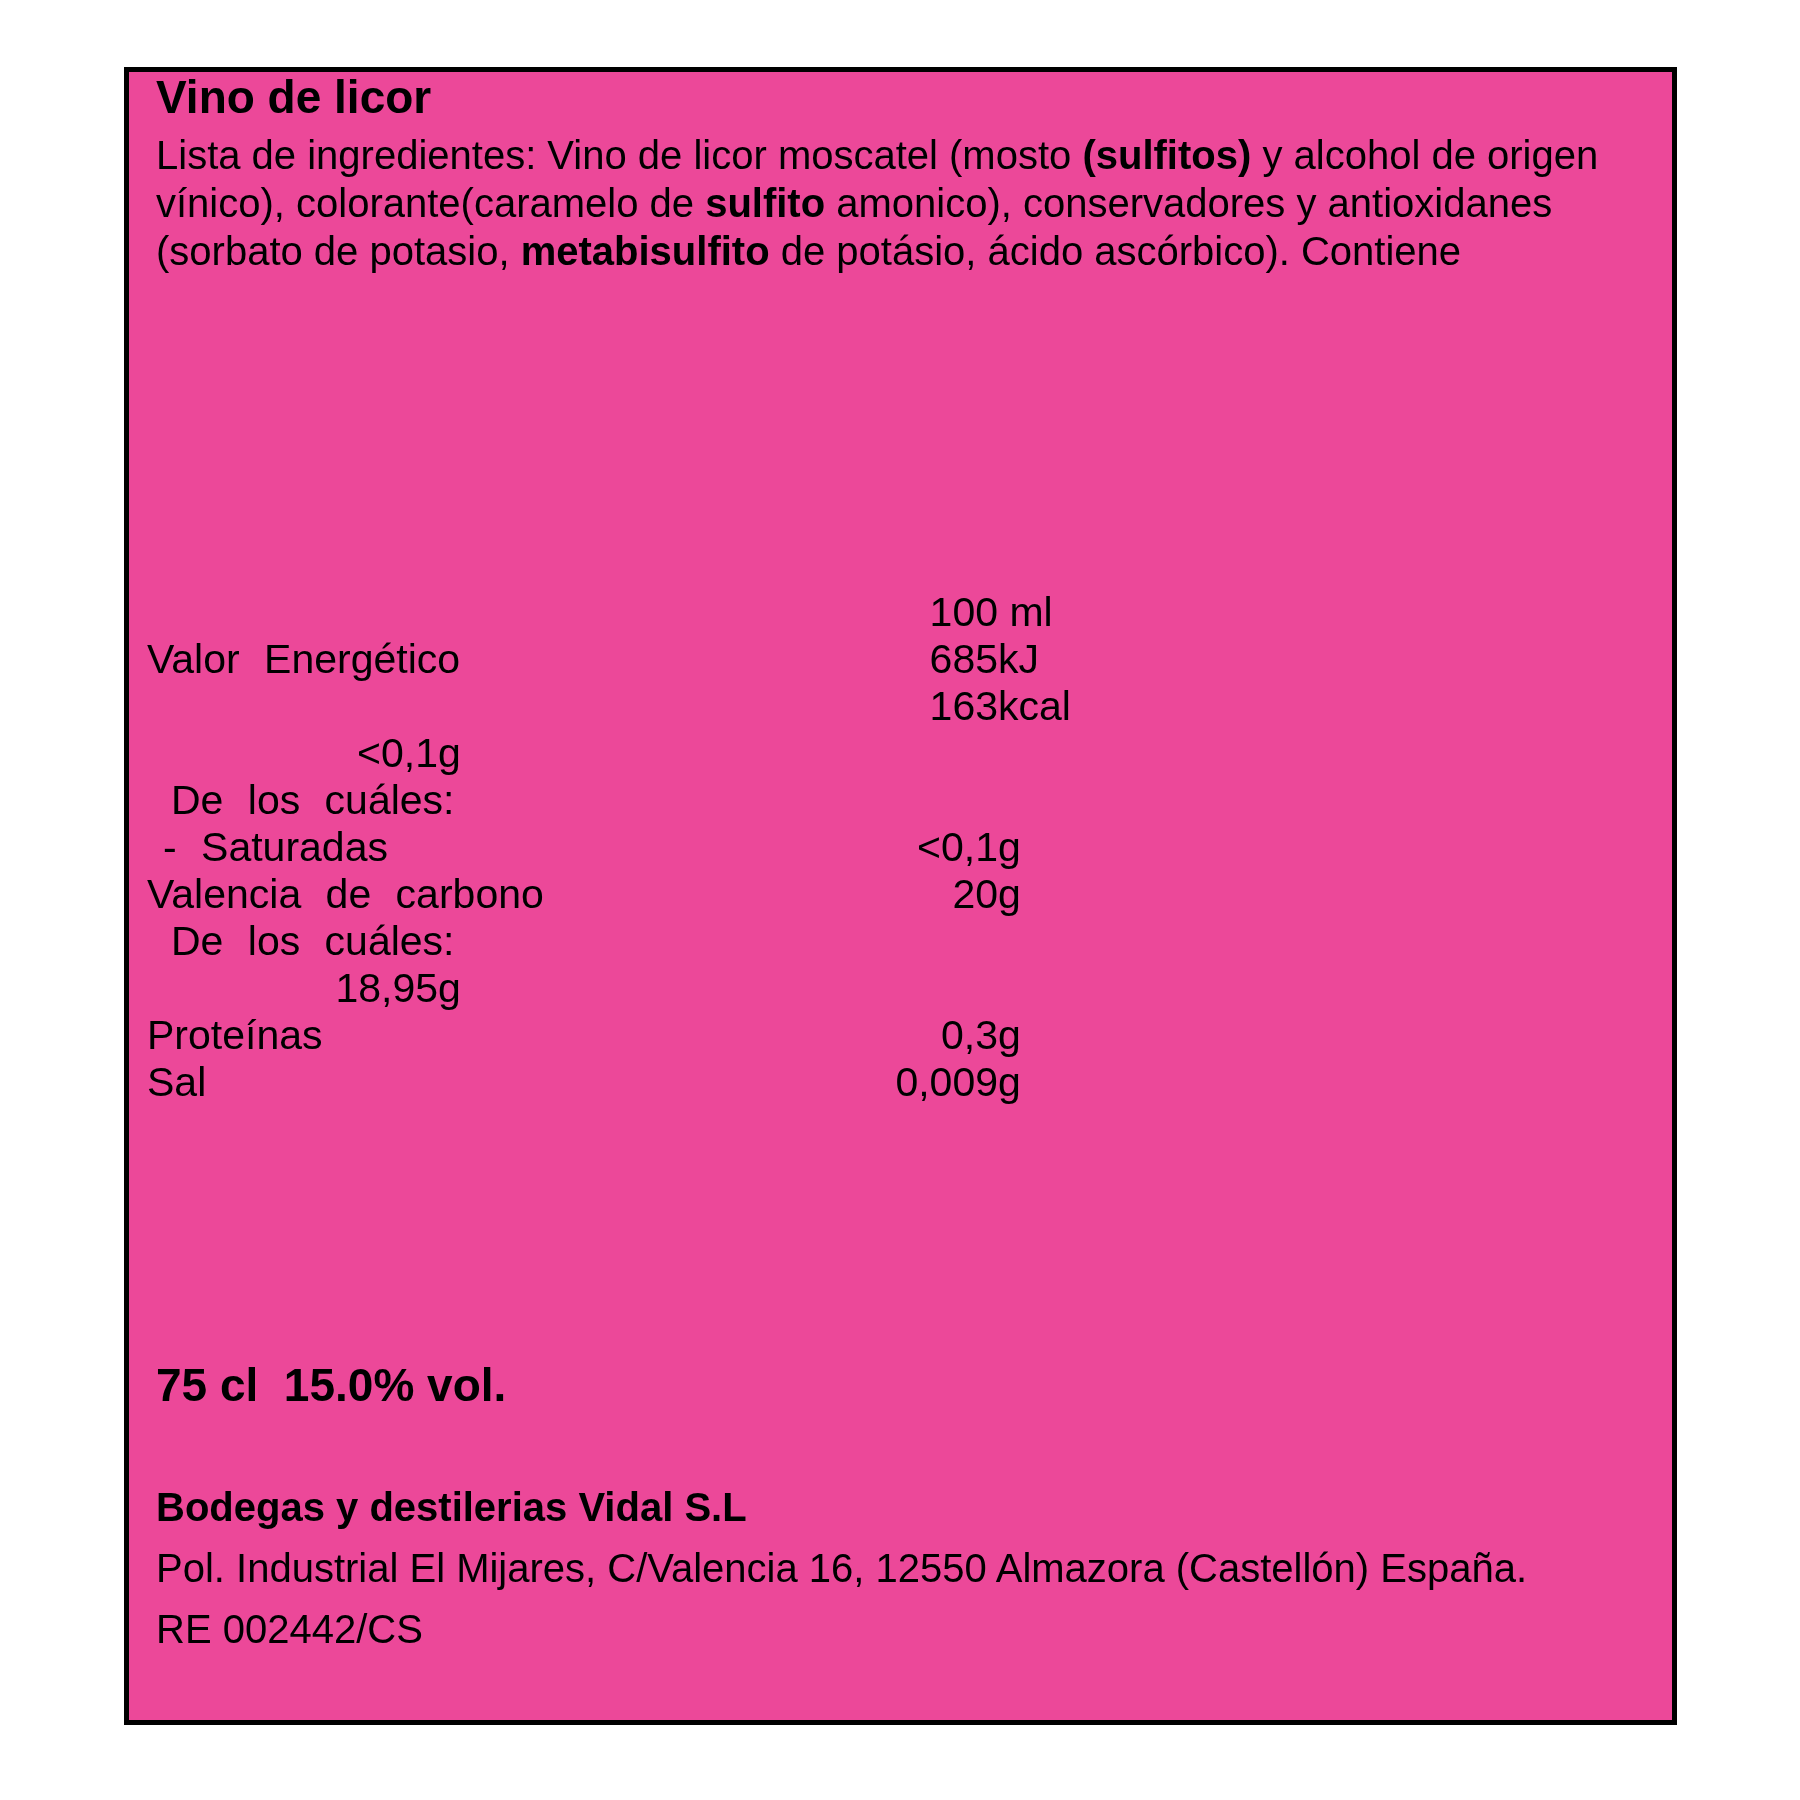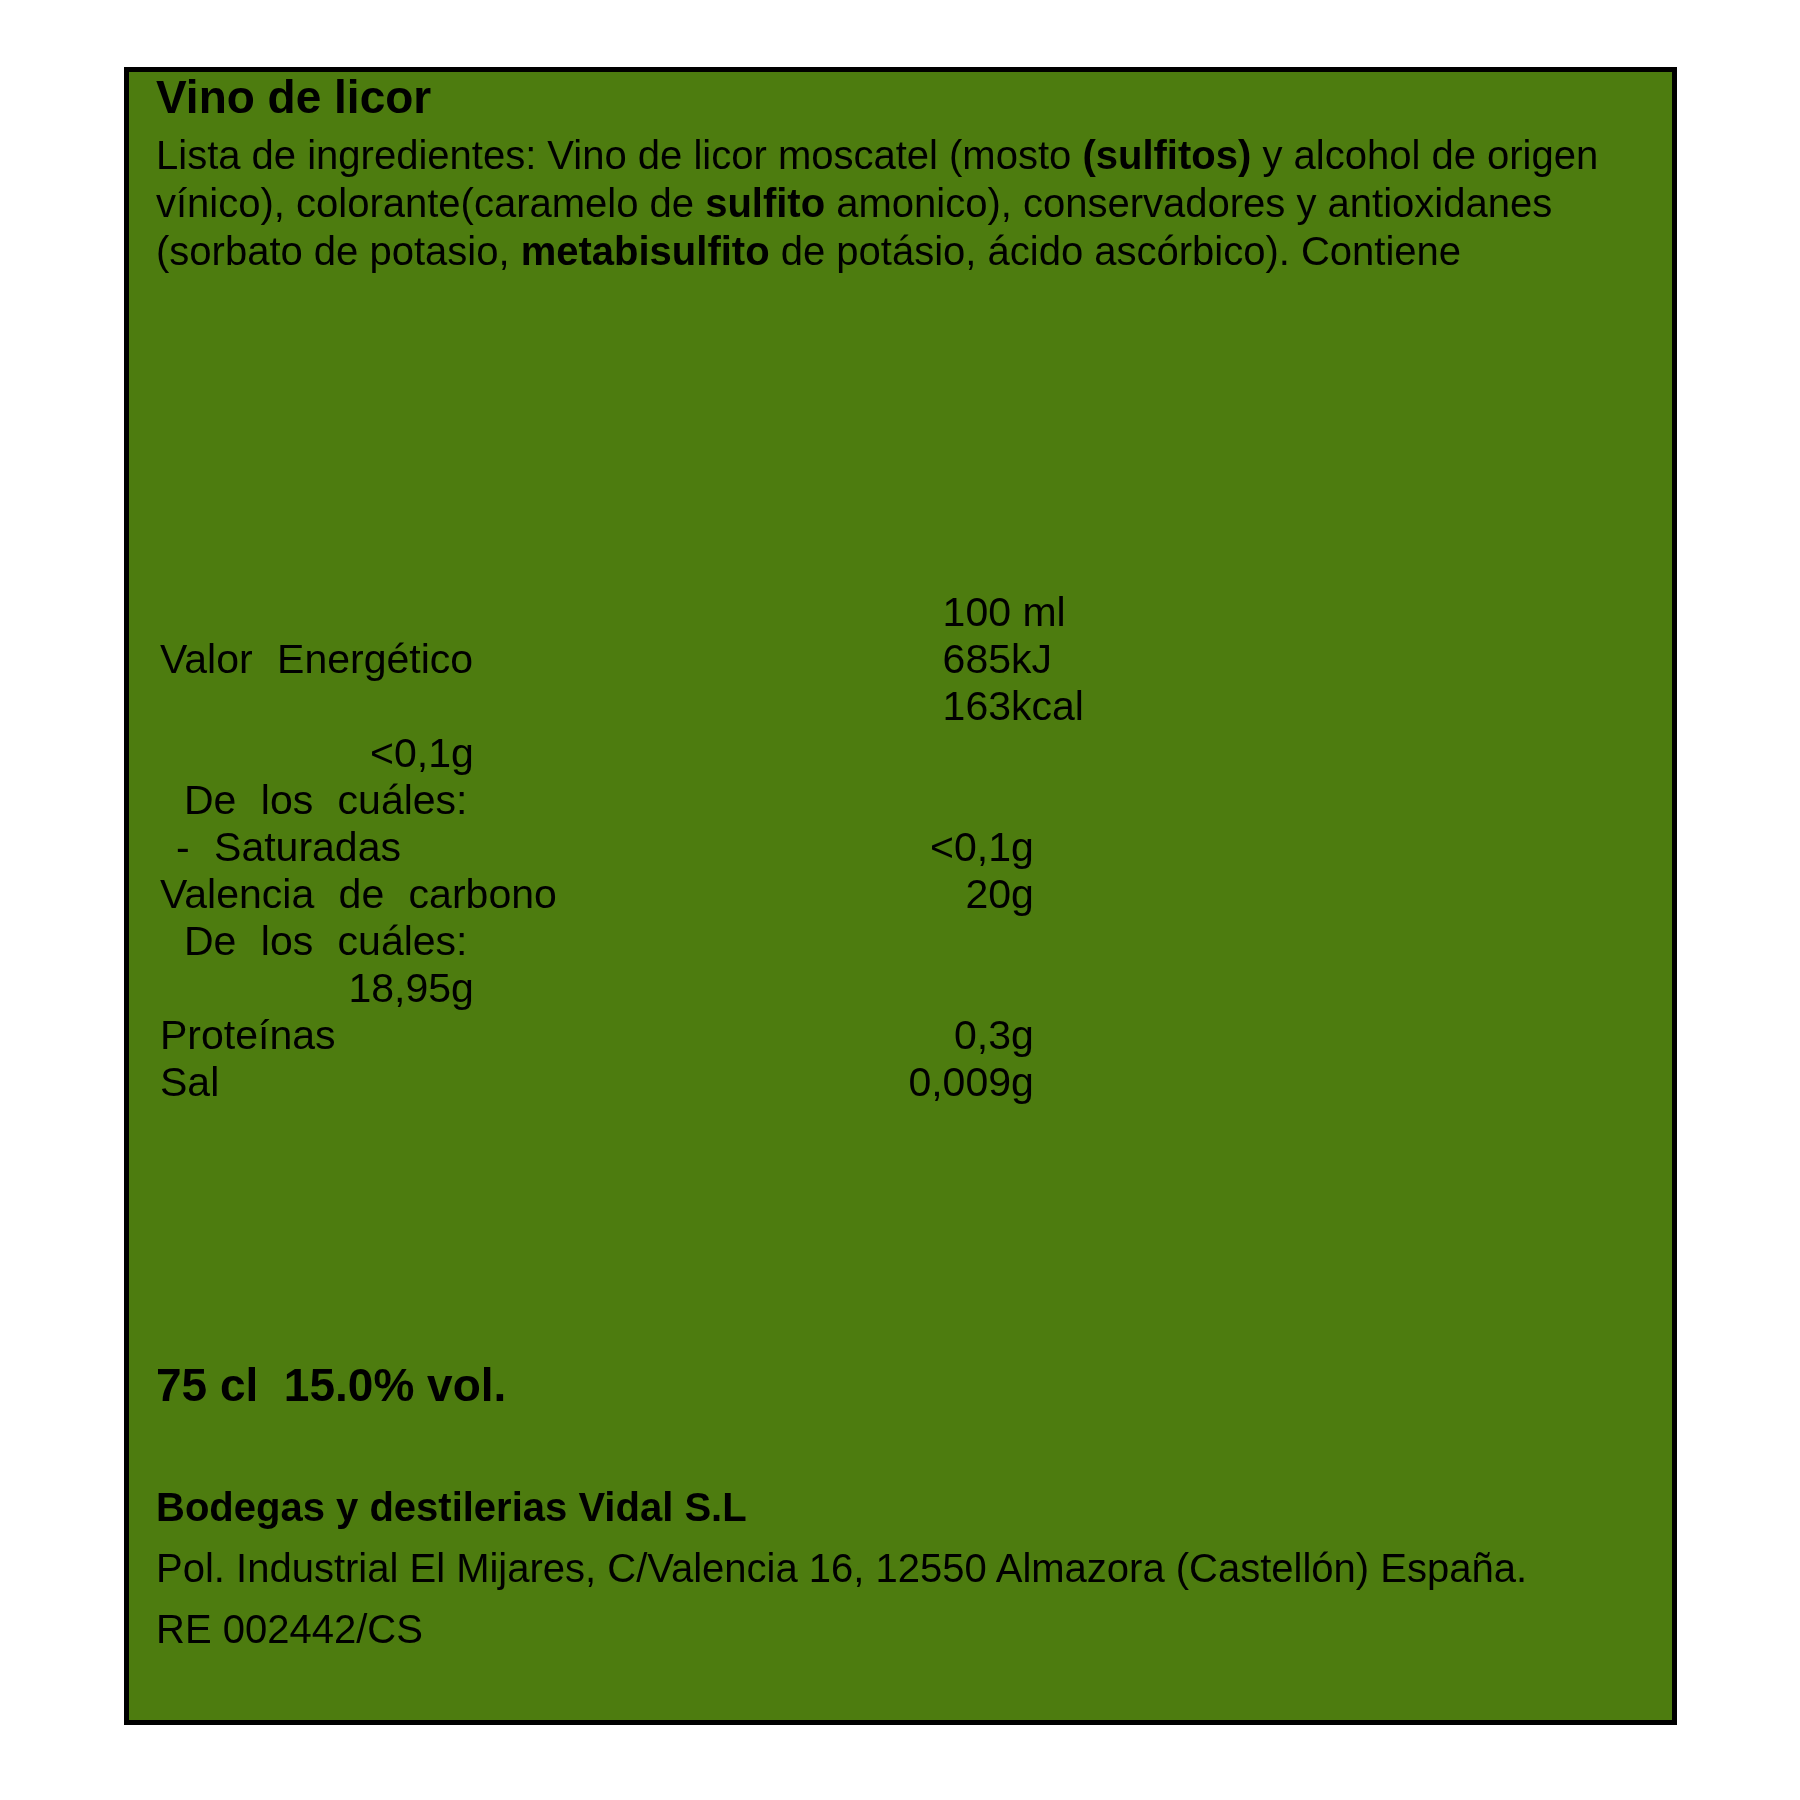--- a/index.html
+++ b/index.html
@@ -17,21 +17,21 @@
     overflow: hidden;
   }
   .label-box {
     position: absolute;
     left: 124px;
     top: 67px;
     width: 1553px;
     height: 1658px;
     border: 5px solid #000000;
     box-sizing: border-box;
-    background: #4d7c0f;
+    background: #ec4899;
   }
   .title {
     position: absolute;
     left: 27px;
     top: 0px;
     margin: 0;
     font-size: 46px;
     line-height: 50px;
     font-weight: bold;
     white-space: pre;
@@ -43,21 +43,21 @@
     font-size: 40px;
     line-height: 48px;
   }
   .ing-line {
     white-space: pre;
   }
   .ing-line b { font-weight: bold; }
 
   .nutrition {
     position: absolute;
-    left: 31px;
+    left: 18px;
     top: 517px;
     width: 1480px;
     font-size: 41px;
   }
   .nrow {
     display: flex;
     height: 47px;
     line-height: 47px;
     align-items: baseline;
   }

